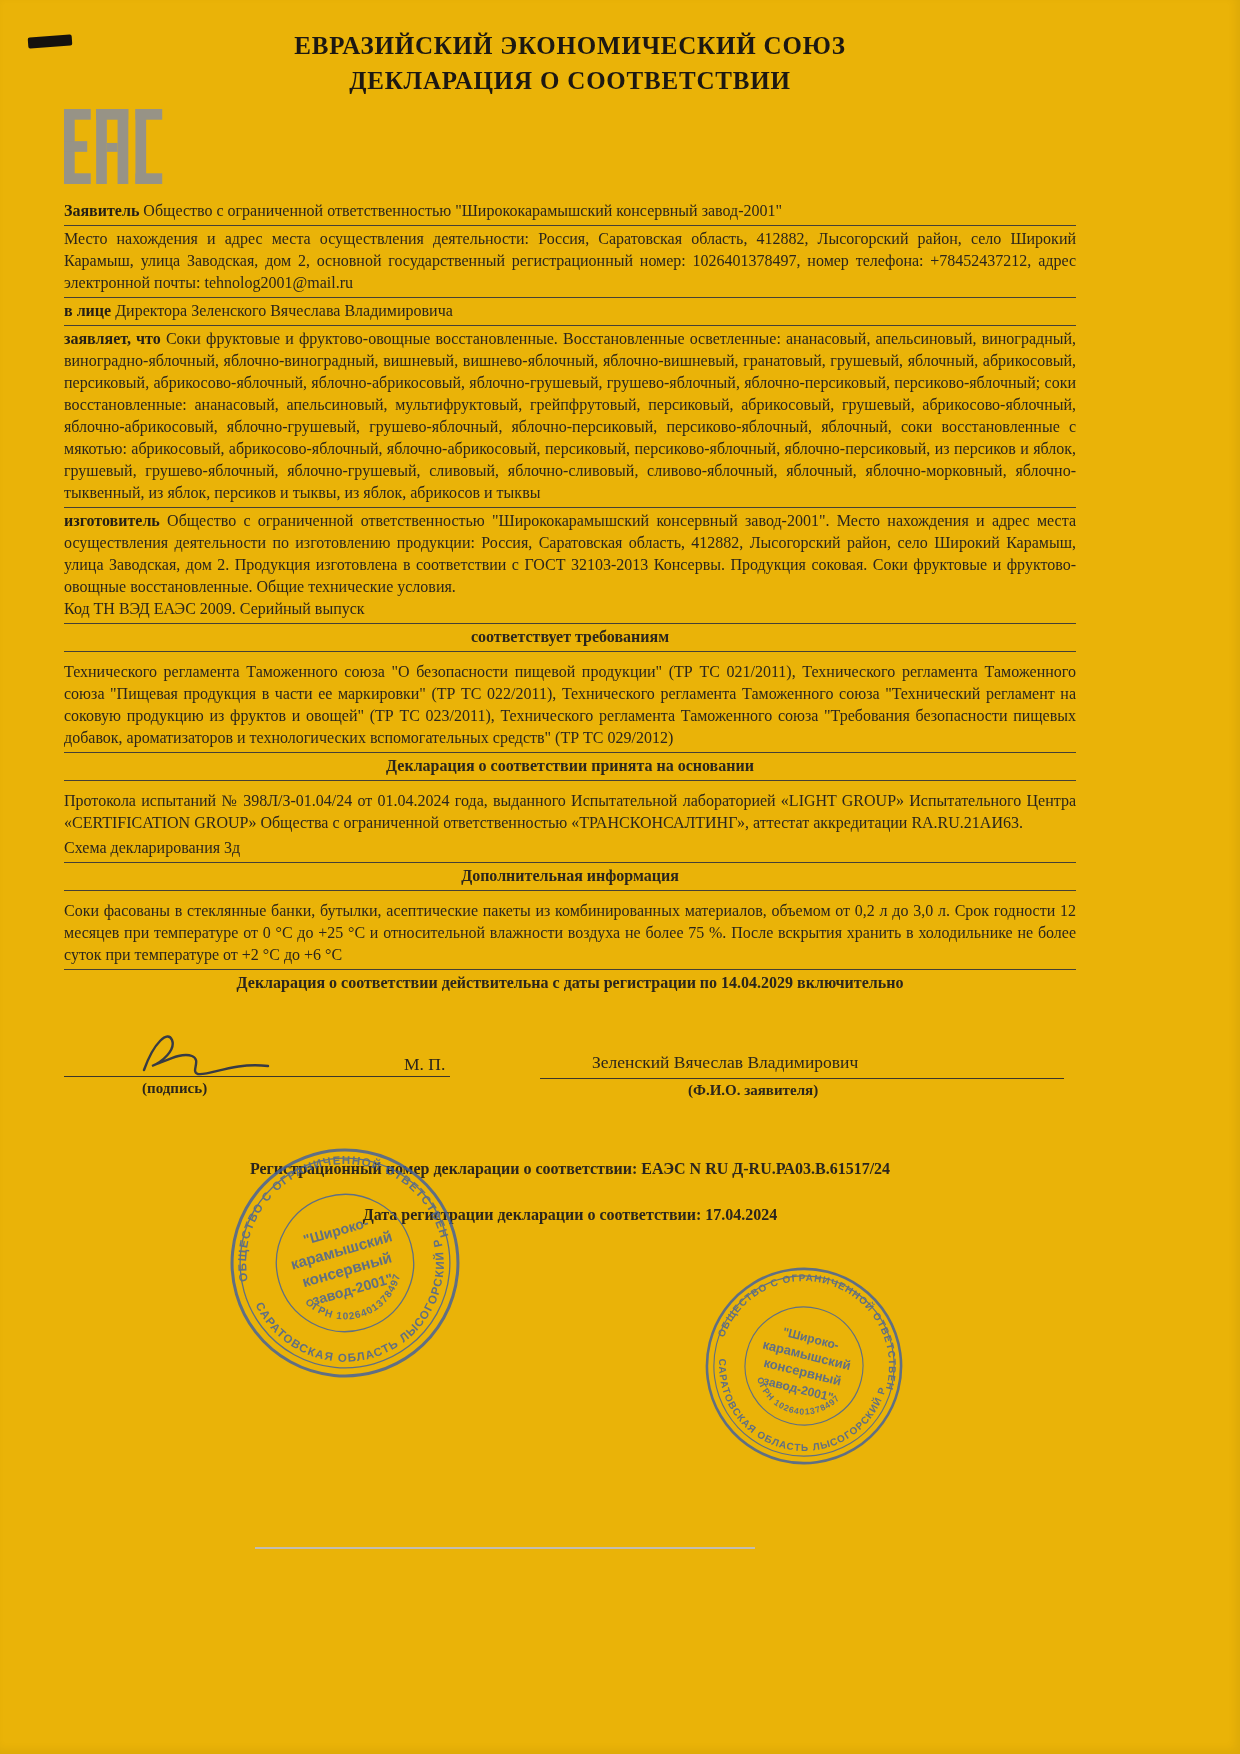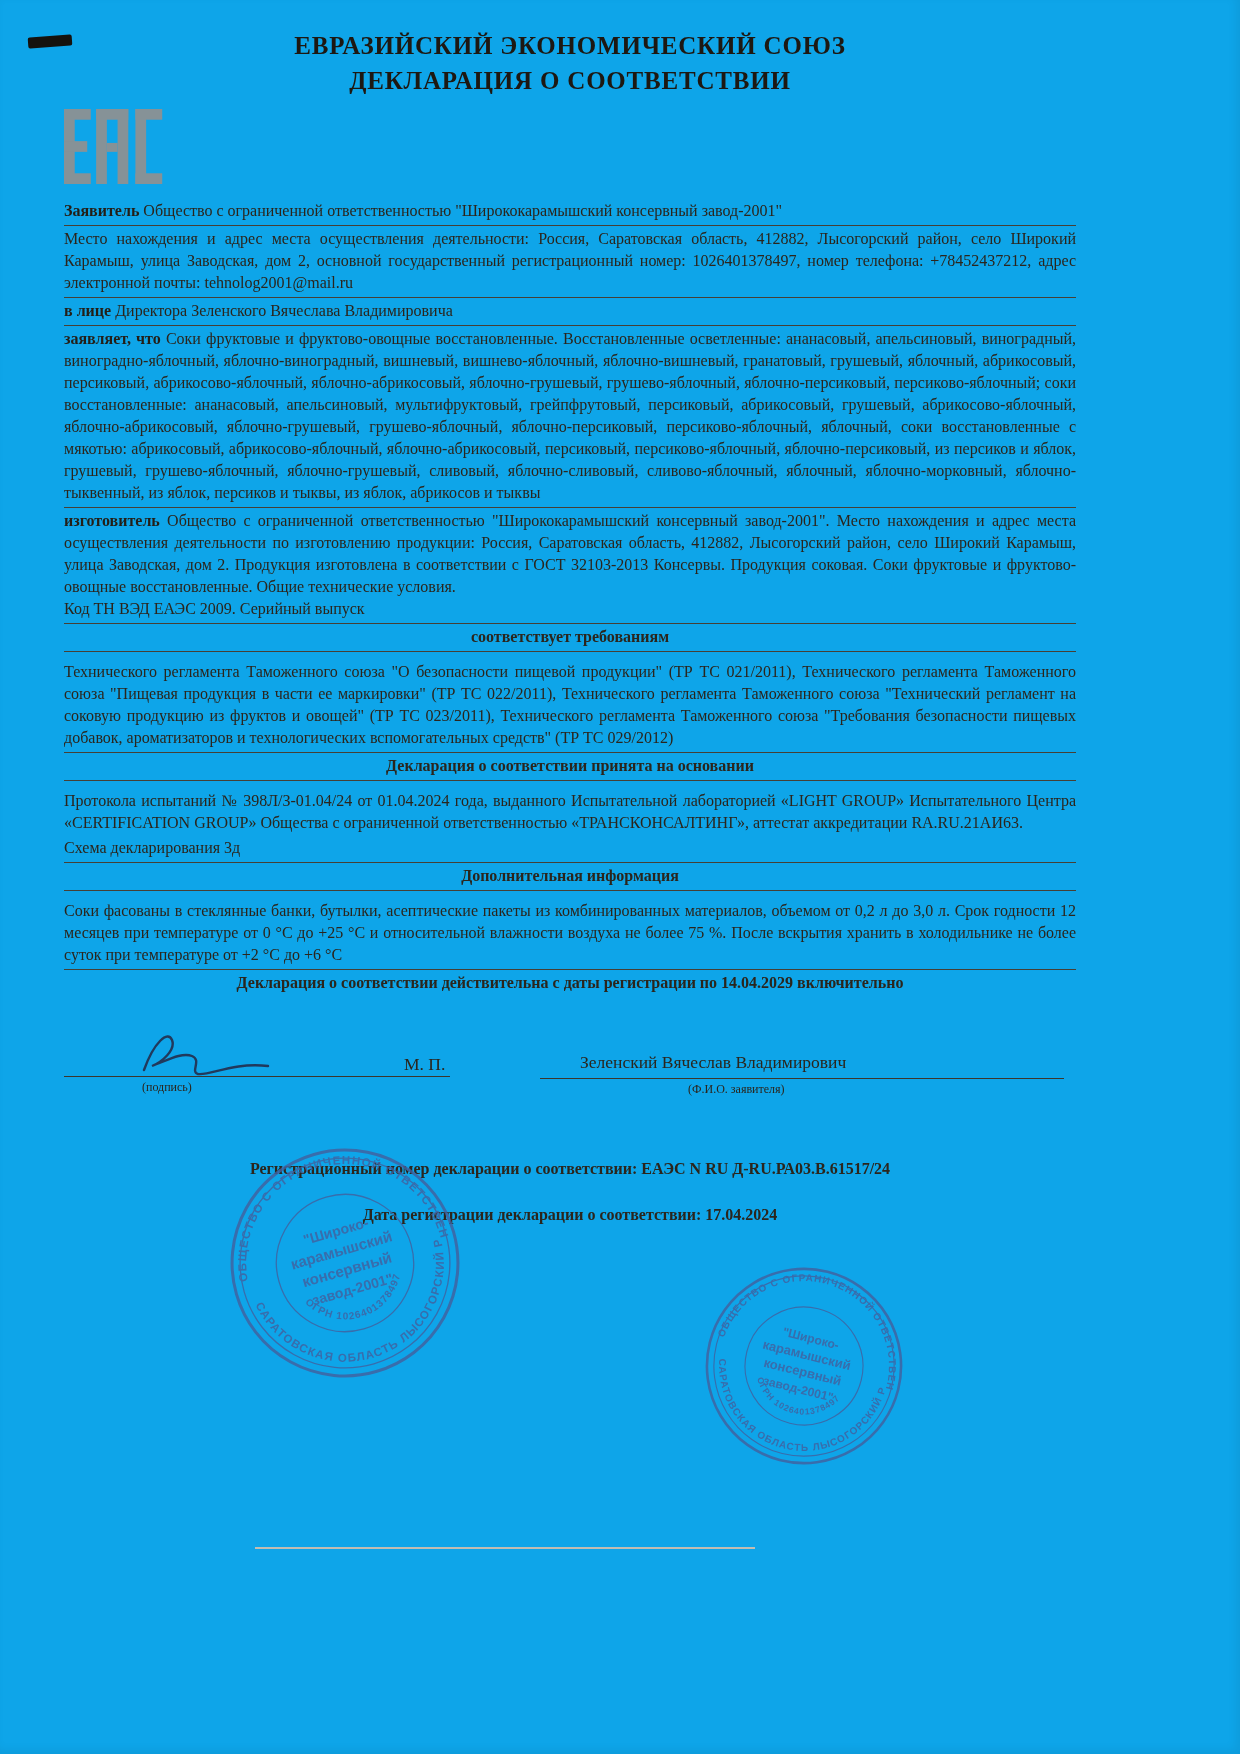--- a/index.html
+++ b/index.html
@@ -1,20 +1,20 @@
 <!DOCTYPE html>
 <html><head>
 <meta charset="utf-8">
 <style>
   * { margin:0; padding:0; box-sizing:border-box; }
   html,body { background:#e9e7e2; }
   body { width:1240px; font-family:"Liberation Serif", serif; }
   .page {
     position:relative; width:1240px; height:1754px; margin:0 auto;
-    background:#0ea5e9; color:#2b251c; overflow:hidden;
+    background:#eab308; color:#2b251c; overflow:hidden;
     box-shadow: inset -4px -4px 10px rgba(0,0,0,0.06);
   }
   .scan-mark { position:absolute; left:28px; top:36px; width:44px; height:11px;
     background:#15120e; transform:rotate(-4deg); border-radius:2px; }
   .bottom-artifact { position:absolute; left:255px; top:1547px; width:500px; height:2px;
     background:#c2bdb2; }
   .content { position:absolute; left:64px; top:28px; width:1012px; }
   .titles { text-align:center; font-weight:bold; font-size:25px; line-height:35px;
     color:#1d1812; letter-spacing:0.8px; }
   .eac-wrap { margin-top:10px; height:92px; }
@@ -23,24 +23,24 @@
   .gap { margin-top:9px; margin-bottom:3px; }
   .mt2 { margin-top:2px; }
   b { font-weight:bold; color:#241e16; }
   .bold { font-weight:bold; color:#241e16;text-align:center; }
   .hr { border-top:1.6px solid #464035; margin:3px 0 2px 0; }
   .hr.thin { border-top-width:1.2px; }
 
   .sigblock { position:relative; height:152px; margin-top:8px; }
   .sig-line-left { position:absolute; left:0; top:74px; width:386px;
     border-top:1.5px solid #3c362c; }
-  .sig-caption { position:absolute; font-size:12px; color:#2b251c; }
+  .sig-caption { position:absolute; font-size:15px; color:#2b251c;font-weight:bold; }
   .podpis { left:78px; top:78px; }
   .mp { position:absolute; left:300px; top:52px; font-size:17.5px;margin-left:40px; }
-  .fio { position:absolute; left:516px; top:50px; font-size:17.5px; }
+  .fio { position:absolute; left:528px; top:50px; font-size:17.5px; }
   .sig-line-right { position:absolute; left:476px; top:76px; width:524px;
     border-top:1.5px solid #3c362c; }
   .fio-caption { left:624px; top:80px; }
   .signature-svg { position:absolute; left:72px; top:22px; }
 
   .regnum { margin-top:4px; }
   .regdate { margin-top:24px; }
 
   .stamp { position:absolute; opacity:0.82; }
   .stamp1 { left:224px; top:1142px; width:242px; height:242px; transform:rotate(-16deg); }

